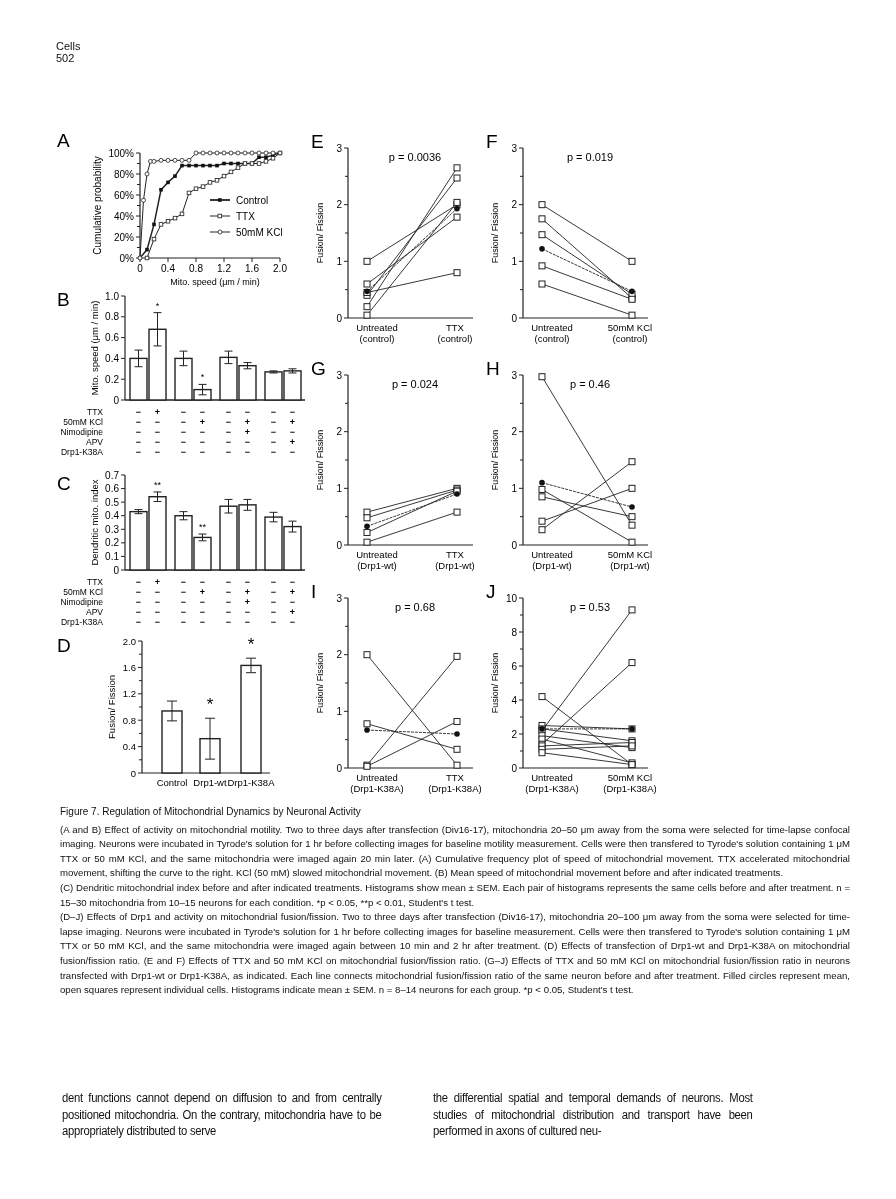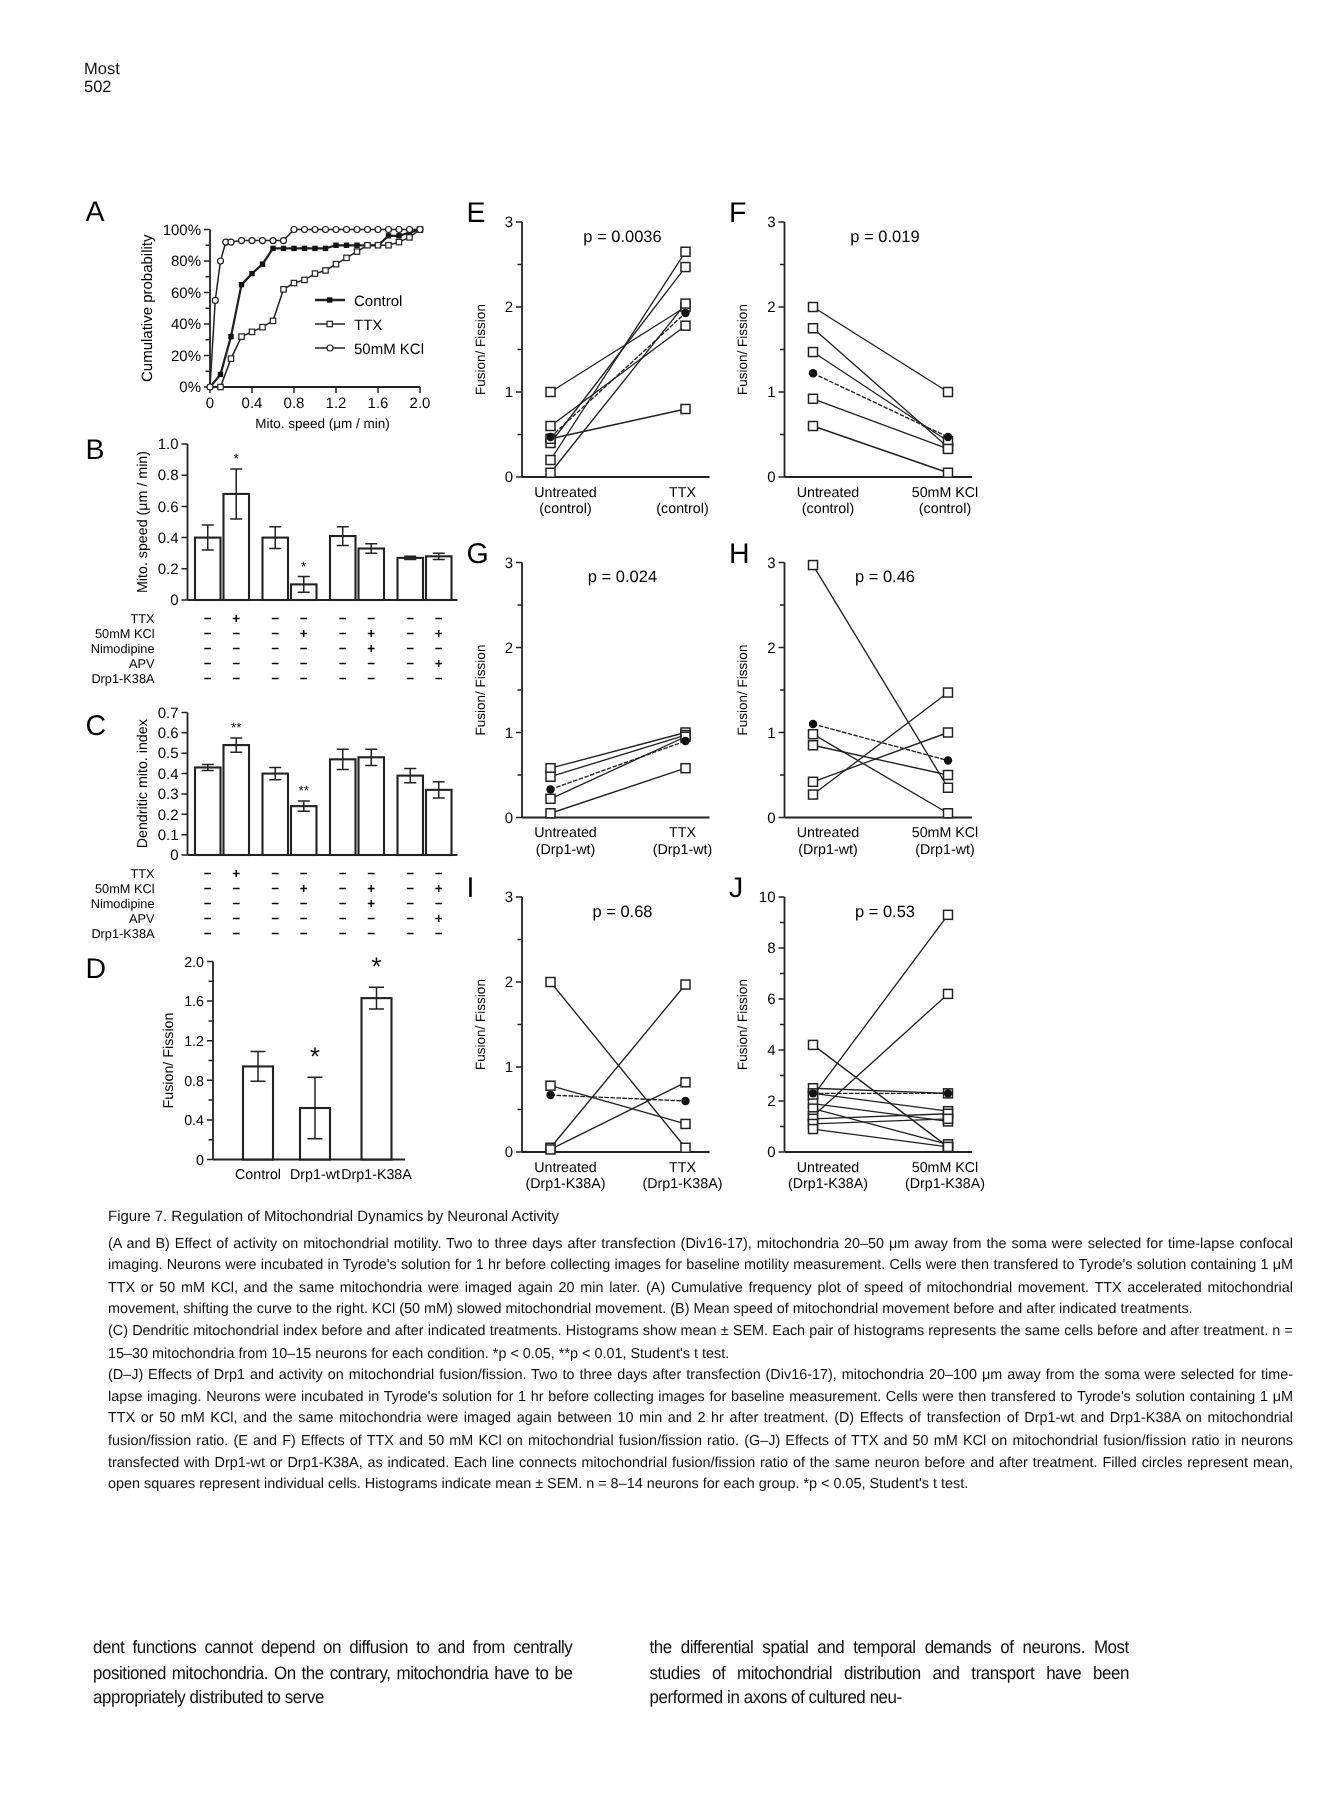--- a/index.html
+++ b/index.html
@@ -1,31 +1,31 @@
 <!DOCTYPE html>
 <html><head>
 <meta charset="utf-8">
 <style>
   html,body{margin:0;padding:0;background:#fff;}
   body{width:896px;height:1199px;position:relative;overflow:hidden;font-family:"Liberation Sans",sans-serif;color:#111;}
   .hdr{position:absolute;left:56px;top:40px;font-size:11px;line-height:12px;}
   .panel{position:absolute;}
   svg text{font-family:"Liberation Sans",sans-serif;}
-  .caption{position:absolute;left:72px;top:805px;width:790px;font-size:9.6px;line-height:14.6px;text-align:justify;}
+  .caption{position:absolute;left:60px;top:805px;width:790px;font-size:9.6px;line-height:14.6px;text-align:justify;}
   .caption p{margin:0;}
   .caption .title{font-size:10px;margin-bottom:3px;}
   .body-text{position:absolute;top:1090px;width:340px;font-family:"Liberation Sans",sans-serif;font-size:12px;line-height:16.5px;text-align:justify;letter-spacing:-0.3px;transform:scaleX(0.94);transform-origin:left top;}
   .col1{left:62px;}
   .col2{left:433px;}
 </style>
 </head>
 <body>
 
 <div class="hdr">
-  <div>Most</div>
+  <div>Cells</div>
   <div>502</div>
 </div>
 
 <svg class="panel" id="panelA" style="left:55px;top:125px" width="250" height="165">
     <text x="2" y="22" font-size="19">A</text>
     <line x1="85" y1="133" x2="85" y2="28" stroke="#222" stroke-width="1.2"></line>
     <line x1="81" y1="133" x2="85" y2="133" stroke="#222" stroke-width="1"></line>
     <text x="79" y="136.5" font-size="10" text-anchor="end">0%</text>
     <line x1="82" y1="122.5" x2="85" y2="122.5" stroke="#222" stroke-width="1"></line>
     <line x1="81" y1="112" x2="85" y2="112" stroke="#222" stroke-width="1"></line>

